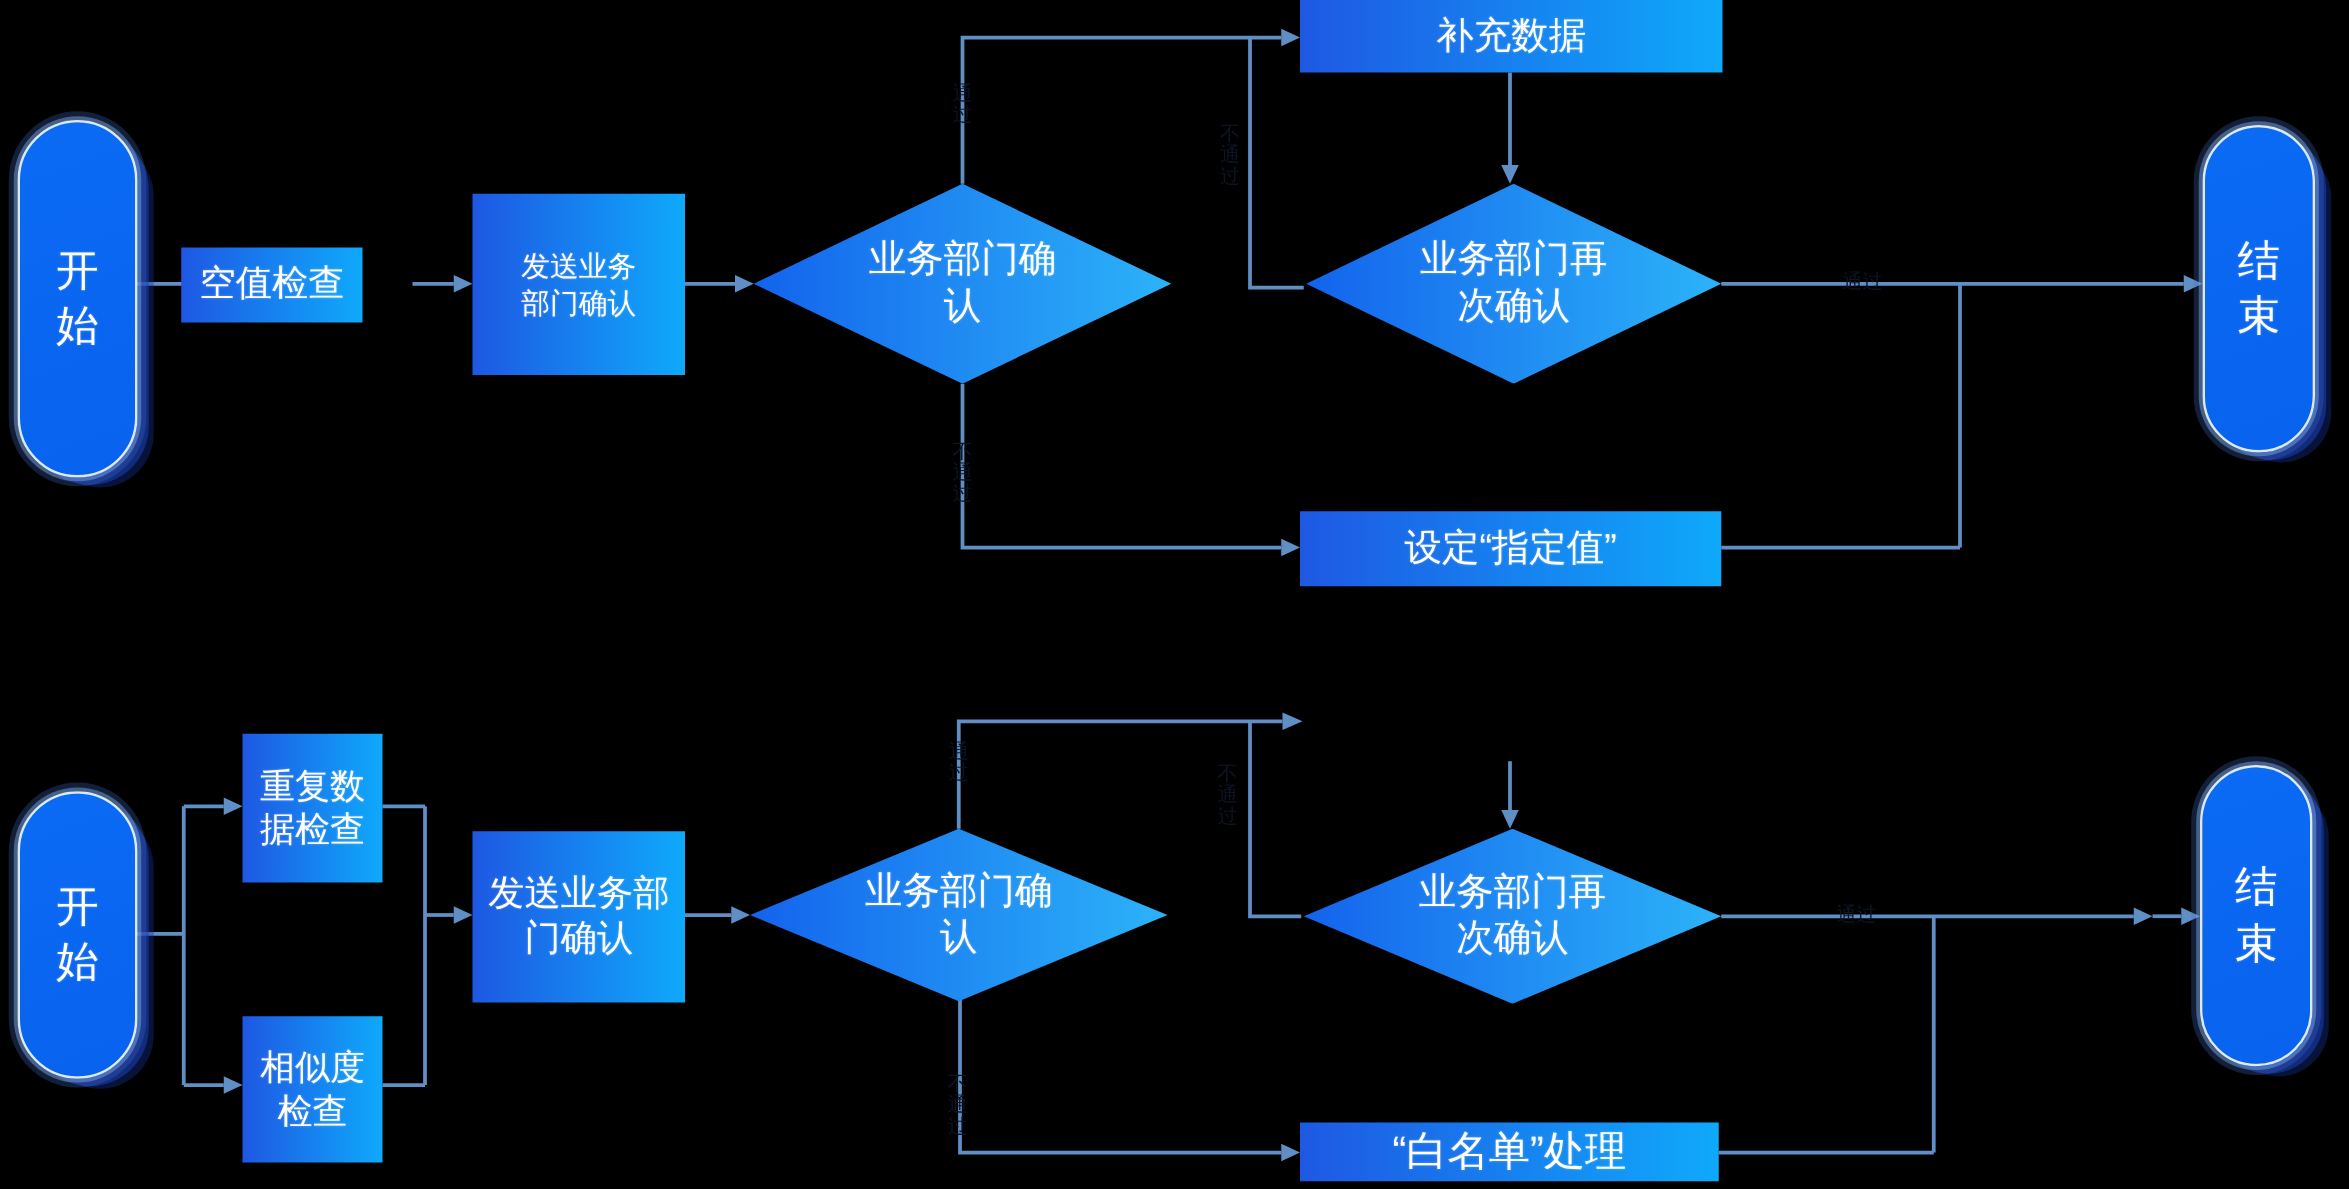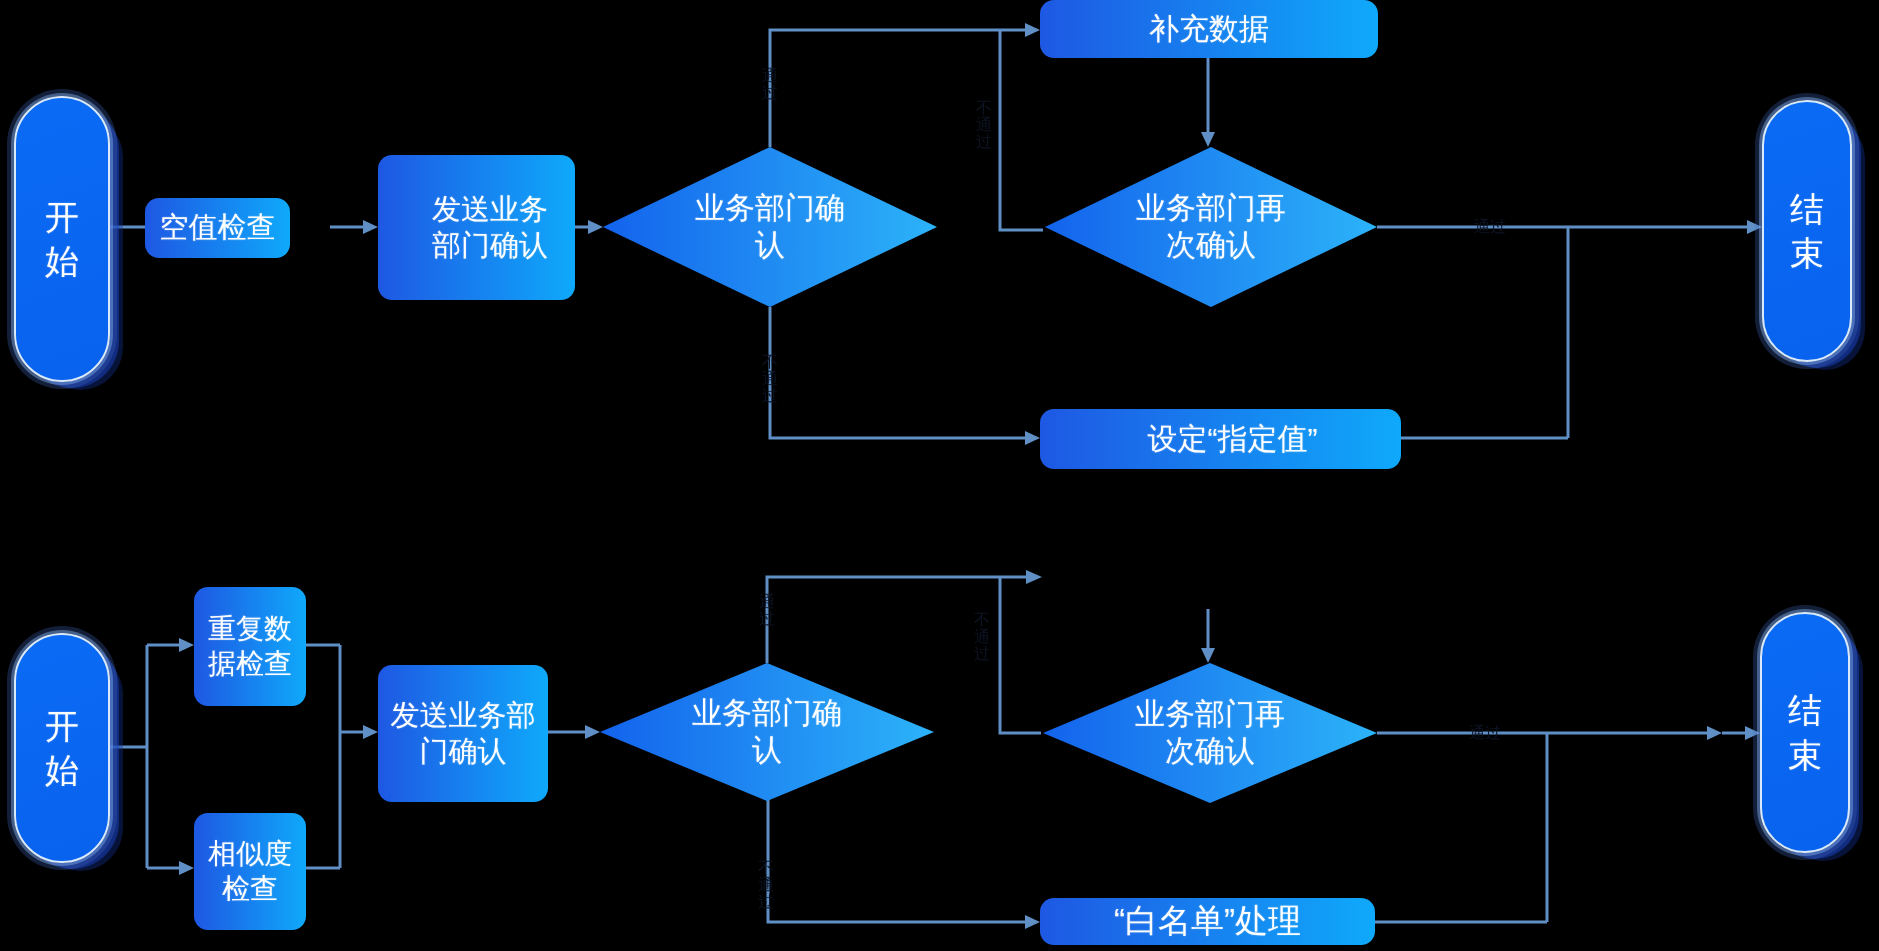--- a/index.html
+++ b/index.html
@@ -9,21 +9,20 @@
     font-family:"Liberation Sans","DejaVu Sans",sans-serif;
     color:#ffffff;
   }
   .wires{position:absolute;left:0;top:0;z-index:0;}
   .node{
     position:absolute; z-index:1;
     display:flex; align-items:center; justify-content:center;
     text-align:center; white-space:pre-line;
     color:#ffffff; text-shadow:0 0 2px rgba(255,255,255,.35);
     line-height:1.22;
-    border-radius:14px;
   }
   .proc{
     background:linear-gradient(90deg,#1e58e3 0%,#0fa9fb 100%);
     font-size:30px;
   }
   .diam{
     background:linear-gradient(90deg,#1363ec 0%,#2cb3f9 100%);
     clip-path:polygon(50% 0,100% 50%,50% 100%,0 50%);
     font-size:30px;
   }
@@ -39,25 +38,25 @@
   .elabel{
     position:absolute; z-index:2;
     color:#0d1424; font-size:16px; line-height:1.05;
     white-space:pre-line; text-align:center;
     transform:translate(-50%,0);
   }
   .elabel.onh{transform:translate(-50%,-50%);}
   
   .f1-start{left:14px;top:96px;width:92px;height:282px;}
   .f1-null{left:145px;top:198px;width:145px;height:60px;font-size:29px;}
-  .f1-send{left:378px;top:155px;width:170px;height:145px;font-size:29px;padding-left:27px;}
+  .f1-send{left:378px;top:155px;width:170px;height:145px;font-size:23px;}
   .f1-d1{left:603px;top:147px;width:334px;height:160px;}
   .f1-supp{left:1040px;top:0px;width:338px;height:58px;}
   .f1-d2{left:1045px;top:147px;width:332px;height:160px;}
-  .f1-set{left:1040px;top:409px;width:337px;height:60px;padding-left:24px;}
+  .f1-set{left:1040px;top:409px;width:337px;height:60px;}
   .f1-end{left:1762px;top:100px;width:86px;height:258px;}
   
   .f2-start{left:14px;top:633px;width:92px;height:226px;}
   .f2-dup{left:194px;top:587px;width:112px;height:119px;font-size:28px;}
   .f2-sim{left:194px;top:813px;width:112px;height:117px;font-size:28px;}
   .f2-send{left:378px;top:665px;width:170px;height:137px;font-size:29px;}
   .f2-d3{left:600px;top:663px;width:334px;height:138px;}
   .f2-uniq{left:1042px;top:545px;width:335px;height:64px;}
   .f2-d4{left:1043px;top:663px;width:334px;height:140px;}
   .f2-white{left:1040px;top:898px;width:335px;height:47px;font-size:33px;}

